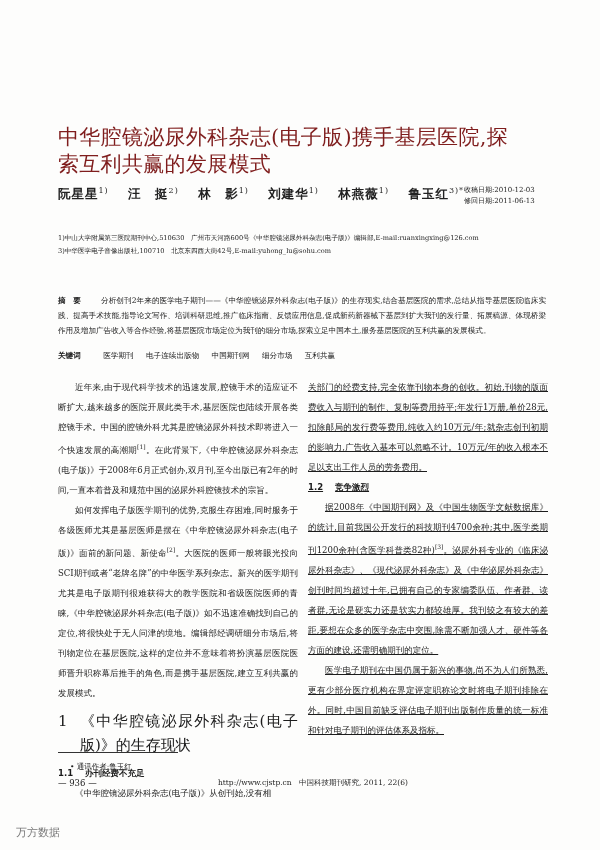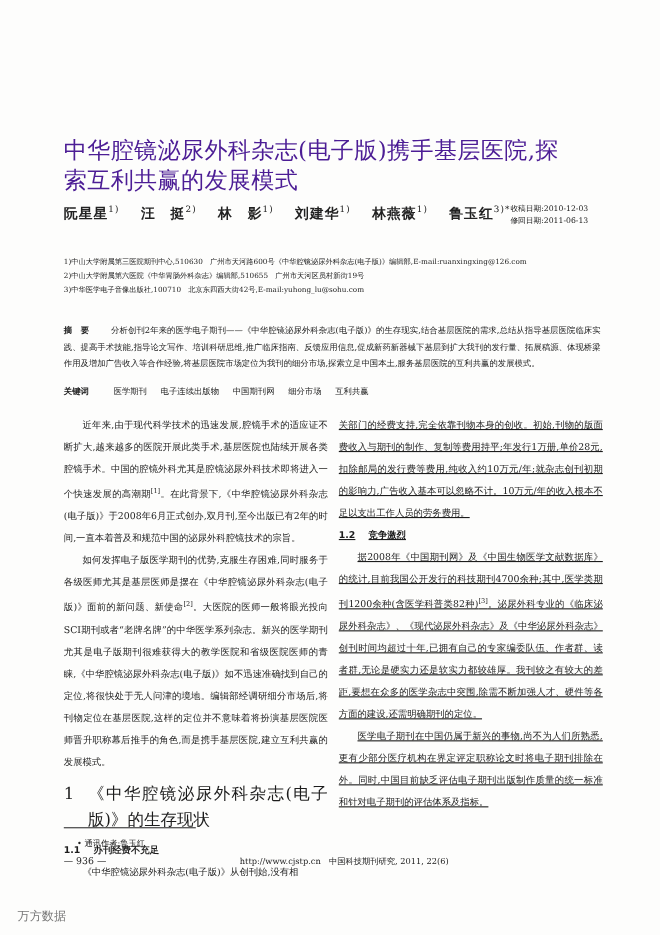--- a/index.html
+++ b/index.html
@@ -2,21 +2,21 @@
 <html><head>
 <meta charset="utf-8">
 <style>
   html, body { margin:0; padding:0; }
   body {
     width:600px; height:850px; background:#fdfdfc; position:relative; overflow:hidden;
     font-family:"DejaVu Serif","Liberation Serif",serif; color:#1a1a1a;
   }
   .abs { position:absolute; }
   .title {
-    left:58px; top:124px; width:470px; font-size:21px; line-height:27px; color:#4c1d95;
+    left:58px; top:124px; width:470px; font-size:21px; line-height:27px; color:#7f1d1d;
     font-family:"DejaVu Serif", serif; letter-spacing:0.3px;
   }
   .authors {
     left:58px; top:186px; font-size:12.5px; font-weight:bold; color:#222;
     white-space:nowrap; letter-spacing:1px;
   }
   .authors .au { margin-right:14px;text-align:center; }
   .authors sup { font-size:8px; font-weight:normal; }
   .dates { left:464px; top:185px; font-size:7px; line-height:11px; color:#222; white-space:nowrap; }
   .affils { left:58px; top:232px; font-size:6.6px; line-height:12.5px; color:#222; white-space:nowrap; }
@@ -56,21 +56,20 @@
   <span class="au"><span>鲁玉红</span><sup>3)*</sup></span>
 </div>
 
 <div class="abs dates">
   <div>收稿日期:2010-12-03</div>
   <div>修回日期:2011-06-13</div>
 </div>
 
 <div class="abs affils">
   <div>1)中山大学附属第三医院期刊中心,510630　广州市天河路600号《中华腔镜泌尿外科杂志(电子版)》编辑部,E-mail:ruanxingxing@126.com</div>
-  <div>2)中山大学附属第六医院《中华胃肠外科杂志》编辑部,510655　广州市天河区员村新街19号</div>
   <div>3)中华医学电子音像出版社,100710　北京东四西大街42号,E-mail:yuhong_lu@sohu.com</div>
 </div>
 
 <div class="abs abstract">
   <span class="label">摘　要</span><span>分析创刊2年来的医学电子期刊——《中华腔镜泌尿外科杂志(电子版)》的生存现实,结合基层医院的需求,总结从指导基层医院临床实践、提高手术技能,指导论文写作、培训科研思维,推广临床指南、反馈应用信息,促成新药新器械下基层到扩大我刊的发行量、拓展稿源、体现桥梁作用及增加广告收入等合作经验,将基层医院市场定位为我刊的细分市场,探索立足中国本土,服务基层医院的互利共赢的发展模式。</span>
 </div>
 
 <div class="abs keywords">
   <span class="label">关键词</span>
   <span class="kw">医学期刊</span>

